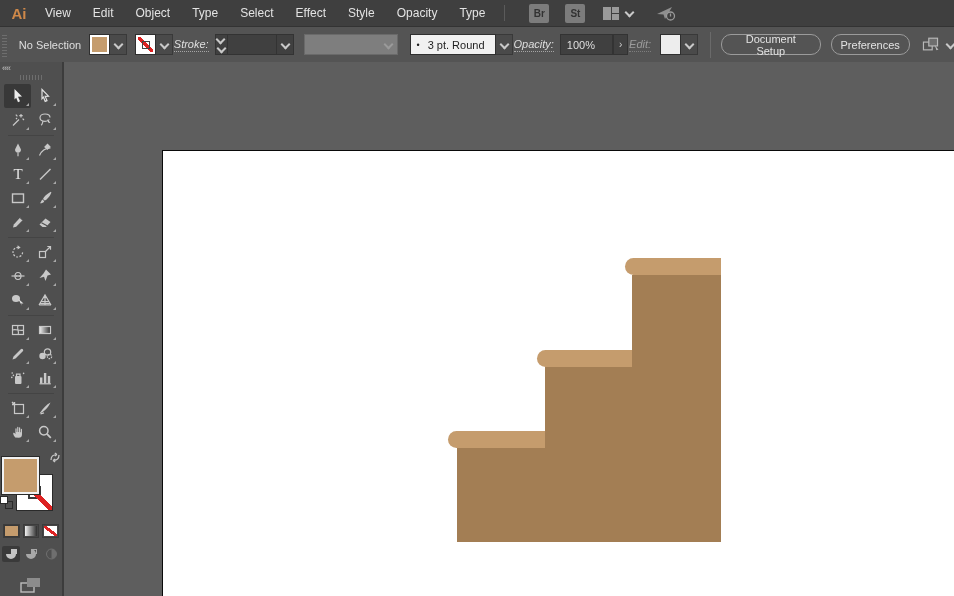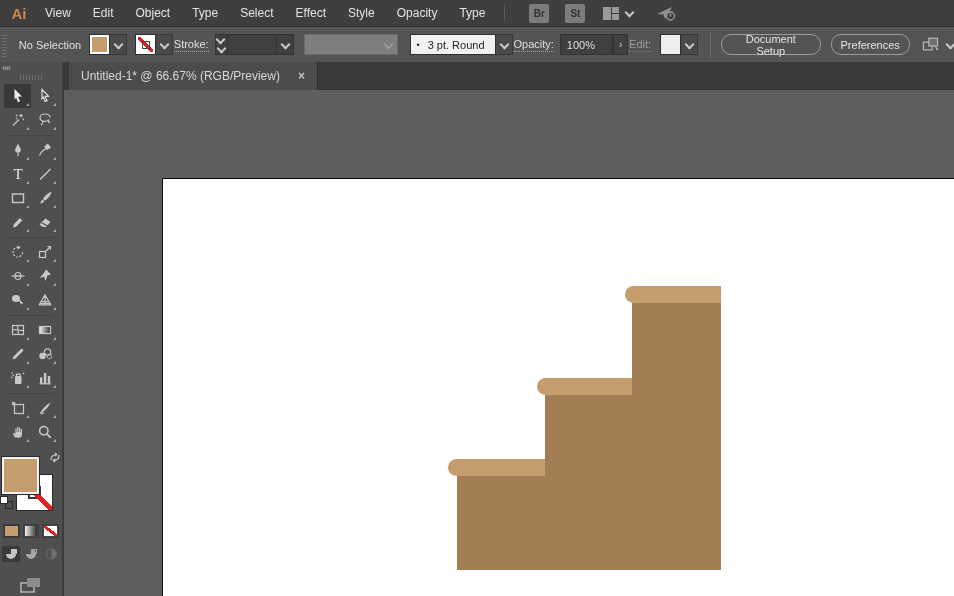--- a/index.html
+++ b/index.html
@@ -32,21 +32,21 @@
   .no-selection { margin-left:12px; width:68px; }
   .swatch-combo { display:flex; align-items:center; margin-left:4px; }
   .swatch-frame { width:21px; height:21px; background:#FFF; border:1px solid #2F2F2F; padding:2px; }
   .swatch-fill-inner { width:100%; height:100%; background:#C59C6D; }
   .swatch-none-inner { width:100%; height:100%; background:
       linear-gradient(to top right, transparent calc(50% - 1.5px), #D22 calc(50% - 1.5px), #D22 calc(50% + 1.5px), transparent calc(50% + 1.5px));
       position:relative; }
   .swatch-none-inner::after { content:""; position:absolute; left:4px; top:4px; width:6px; height:6px; border:1px solid #444; }
   .combo-chev { width:17px; height:21px; display:flex; align-items:center; justify-content:center; background:#4A4A4A;
                 border:1px solid #393939; border-left:none; }
-  .ctl-label { margin-left:1px; border-bottom:1px dotted #A5A5A5; padding-bottom:1px; }
+  .ctl-label { margin-left:1px; border-bottom:1px dotted #A5A5A5; padding-bottom:1px;font-style:italic; }
   .stepper { width:14px; height:21px; background:#404040; border:1px solid #333; margin-left:6px;
              display:flex; flex-direction:column; align-items:center; justify-content:center; gap:1px; }
   .stepper .up::after { transform:rotate(-135deg); top:3px; }
   .dark-select { height:21px; background:#404040; border:1px solid #333; border-left:none; display:flex; align-items:center; }
   .stroke-w { width:48px; }
   .sel-chev { width:17px; height:100%; display:flex; align-items:center; justify-content:center; border-left:1px solid #333; }
   .profile-select { width:96px; height:21px; background:#7E7E7E; border:1px solid #6A6A6A; margin-left:10px;
                     display:flex; align-items:center; justify-content:flex-end; }
   .profile-select .chev::after { border-color:#9A9A9A; }
   .brush-combo { display:flex; margin-left:12px; }
@@ -471,26 +471,20 @@
       </div>
     </div>
 
     <svg class="screen-mode" width="26" height="20" viewBox="0 0 26 20">
       <rect x="3" y="8" width="13" height="9" fill="none" stroke="#BDBDBD" stroke-width="1.4"></rect>
       <rect x="9" y="3" width="13" height="9" fill="#8C8C8C" stroke="none"></rect>
     </svg>
   </div>
 
   <div class="right-col">
-    <div class="tab-bar">
-      <div class="doc-tab">
-        <span>Untitled-1* @ 66.67% (RGB/Preview)</span>
-        <span class="tab-close">×</span>
-      </div>
-    </div>
 
     <div class="canvas">
       <div class="artboard">
         <svg width="792" height="418" viewBox="0 0 792 418">
           <polygon points="294,391 294,296 382,296 382,216 469,216 469,124 558,124 558,391" fill="#A37E54"></polygon>
           <path d="M293.5,280 H382 V297 H293.5 A8.5,8.5 0 0 1 293.5,280 Z" fill="#C59C6D"></path>
           <path d="M382.5,199 H469 V216 H382.5 A8.5,8.5 0 0 1 382.5,199 Z" fill="#C59C6D"></path>
           <path d="M470.5,107 H558 V124 H470.5 A8.5,8.5 0 0 1 470.5,107 Z" fill="#C59C6D"></path>
         </svg>
       </div>

